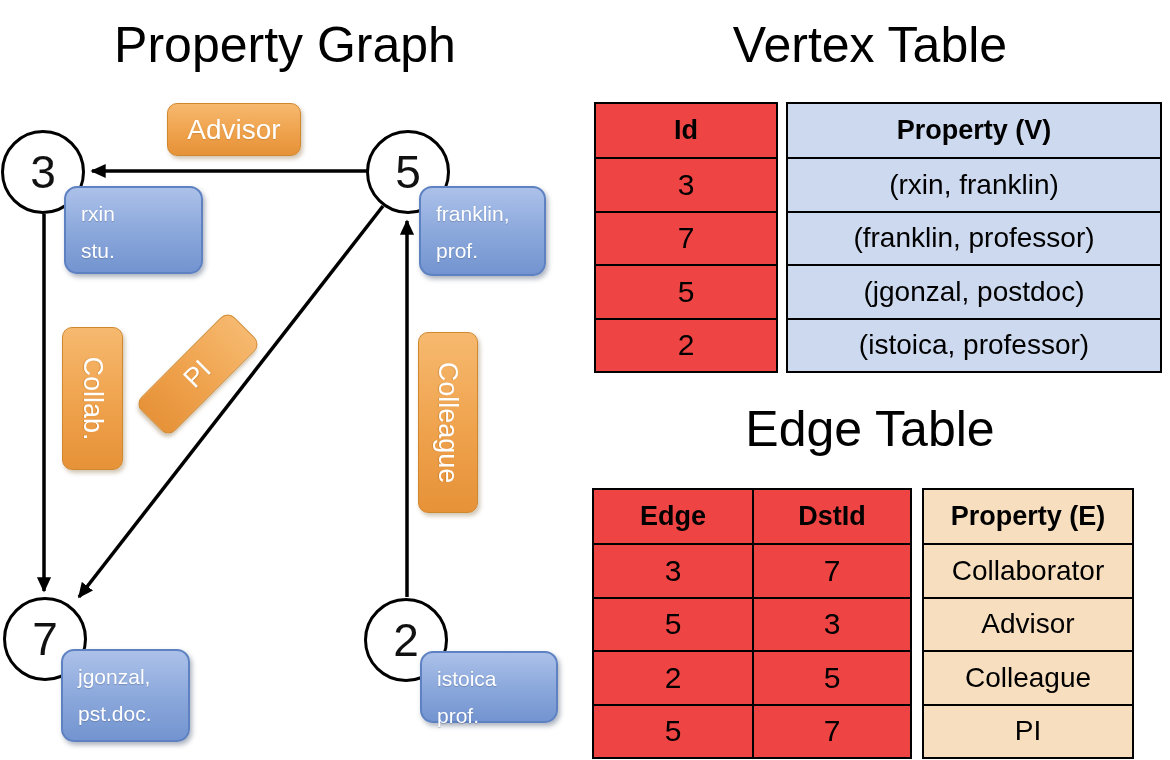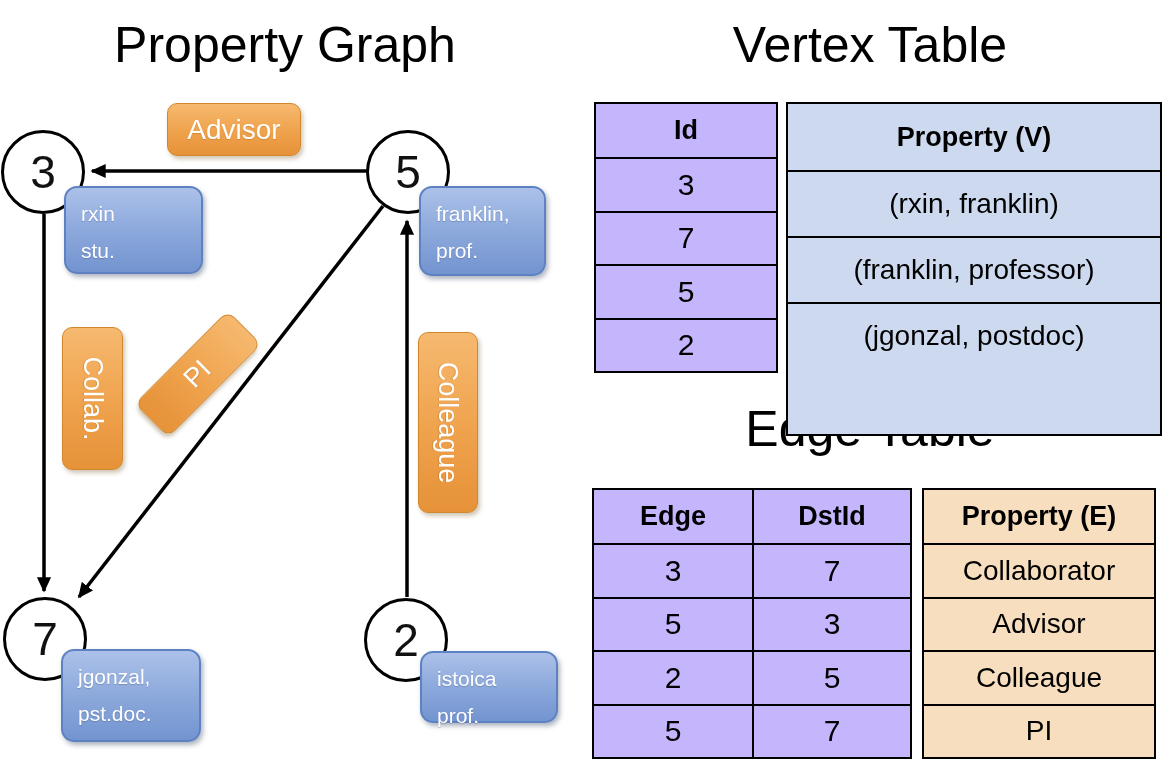--- a/index.html
+++ b/index.html
@@ -47,42 +47,42 @@
   .vpill {
     position:absolute; border-radius:13px; color:#fff;
     background:linear-gradient(180deg,#acc1e9 0%,#8fabdd 45%,#7394d0 100%);
     border:2px solid #5d81c1;
     box-shadow:2px 3px 5px rgba(70,85,110,0.45);
     font-size:21px; line-height:37px; padding:7px 0 0 15px;
     text-shadow:0 1px 1px rgba(60,80,120,0.35);
   }
   #pill-rxin     { left:64px;  top:186px; width:139px; height:88px; }
   #pill-franklin { left:419px; top:186px; width:127px; height:90px; }
-  #pill-jgonzal  { left:61px;  top:649px; width:140px; height:93px; }
+  #pill-jgonzal  { left:61px;  top:649px; width:129px; height:93px; }
   #pill-istoica  { left:420px; top:651px; width:138px; height:72px; }
 
   
   .subtable {
-    position:absolute; border:2.5px solid #000; background:#c4b5fd;
+    position:absolute; border:2.5px solid #000; background:#ef4444;
     display:grid; grid-template-rows:repeat(5,1fr);
   }
   .tcell {
     display:flex; align-items:center; justify-content:center;
     border-top:2.5px solid #000; font-size:30px; overflow:hidden; white-space:nowrap;
   }
   .tcell.first { border-top:none; }
   .tcell.bleft { border-left:2.5px solid #000; }
   .thead { font-weight:bold; font-size:27px; }
   .tprop { font-size:28px; }
 
   #vt-id   { left:594px; top:102px; width:184px; height:271px; }
-  #vt-prop { left:786px; top:102px; width:376px; height:334px; background:#cdd9ee; }
+  #vt-prop { left:786px; top:102px; width:376px; height:271px; background:#cdd9ee; }
   #et-ids  { left:592px; top:488px; width:320px; height:271px;
              grid-template-columns:1fr 1fr; }
-  #et-prop { left:922px; top:488px; width:234px; height:271px; background:#f7debe; }
+  #et-prop { left:922px; top:488px; width:212px; height:271px; background:#f7debe; }
 
   #edges-svg { position:absolute; left:0; top:0; }
 </style>
 </head>
 <body>
 
 <div id="stage">
 
   <div class="big-title" id="pg-title">Property Graph</div>
   <div class="big-title" id="vt-title">Vertex Table</div>
@@ -149,20 +149,21 @@
     <div class="tcell">7</div>
     <div class="tcell">5</div>
     <div class="tcell">2</div>
   </div>
 
   <div class="subtable" id="vt-prop">
     <div class="tcell thead first">Property (V)</div>
     <div class="tcell tprop">(rxin, franklin)</div>
     <div class="tcell tprop">(franklin, professor)</div>
     <div class="tcell tprop">(jgonzal, postdoc)</div>
+    <div class="tcell tprop">(istoica, professor)</div>
   </div>
 
   <div class="subtable" id="et-ids">
     <div class="tcell thead first">Edge</div>
     <div class="tcell thead first bleft">DstId</div>
     <div class="tcell">3</div>
     <div class="tcell bleft">7</div>
     <div class="tcell">5</div>
     <div class="tcell bleft">3</div>
     <div class="tcell">2</div>

